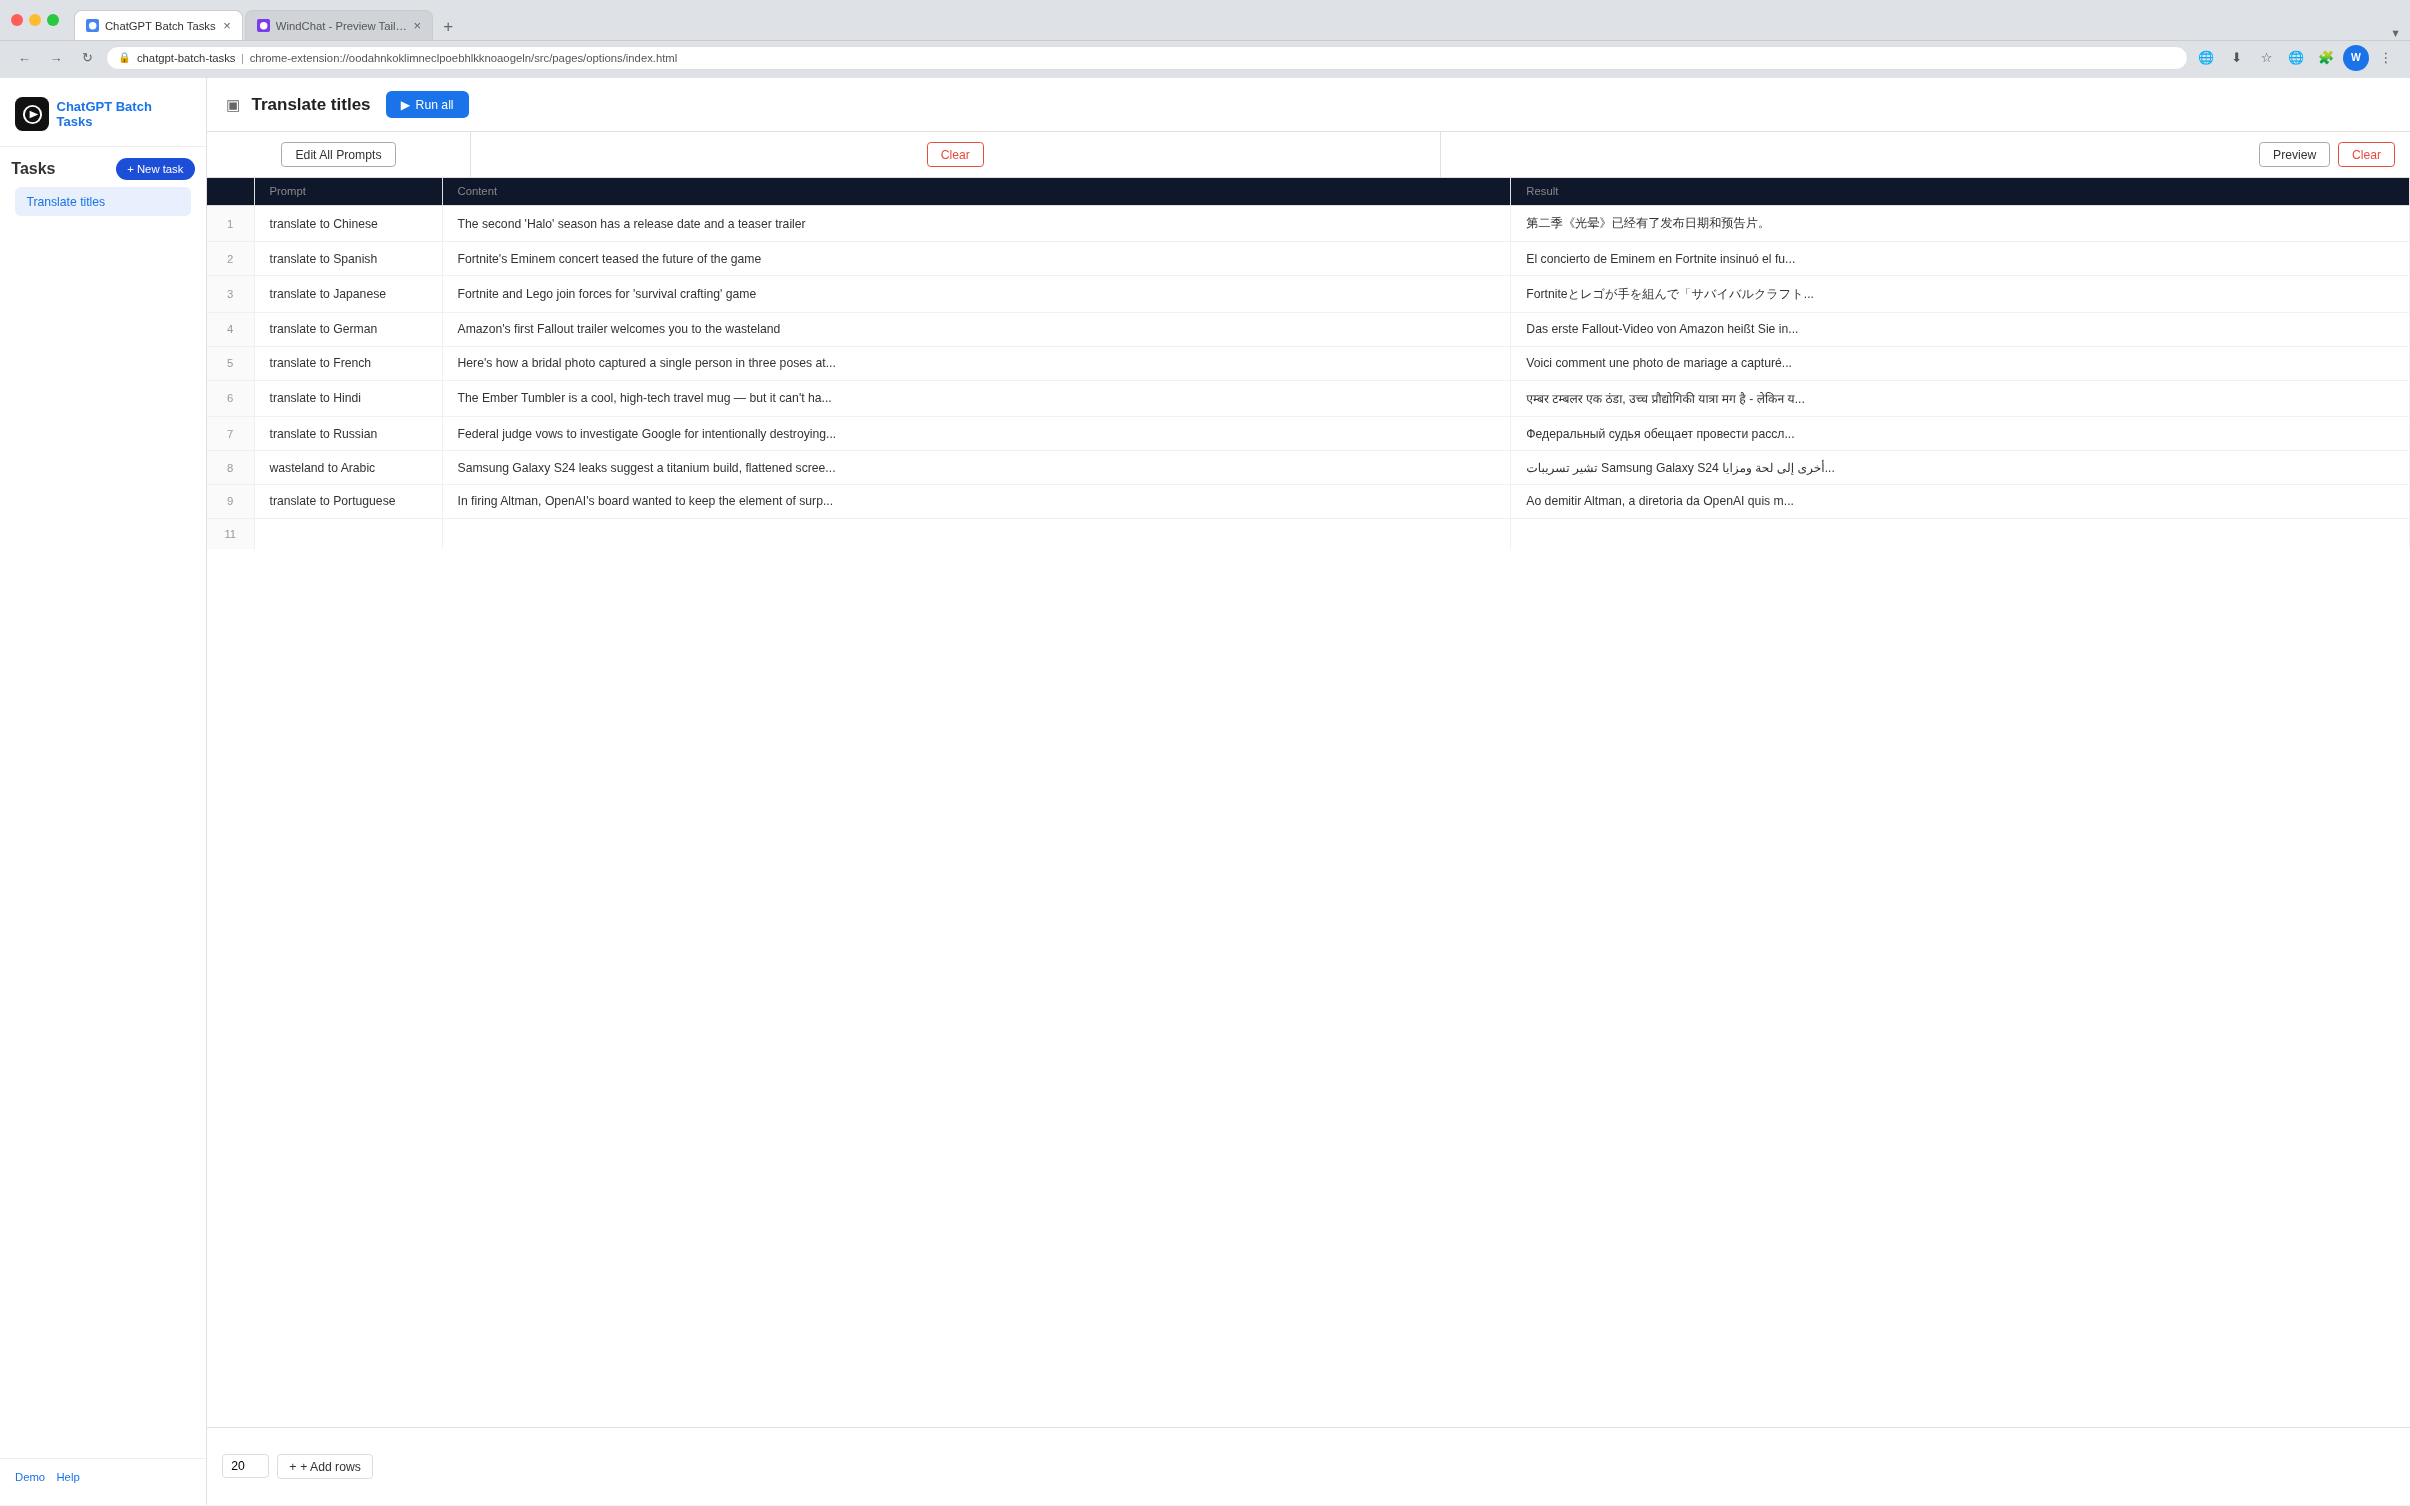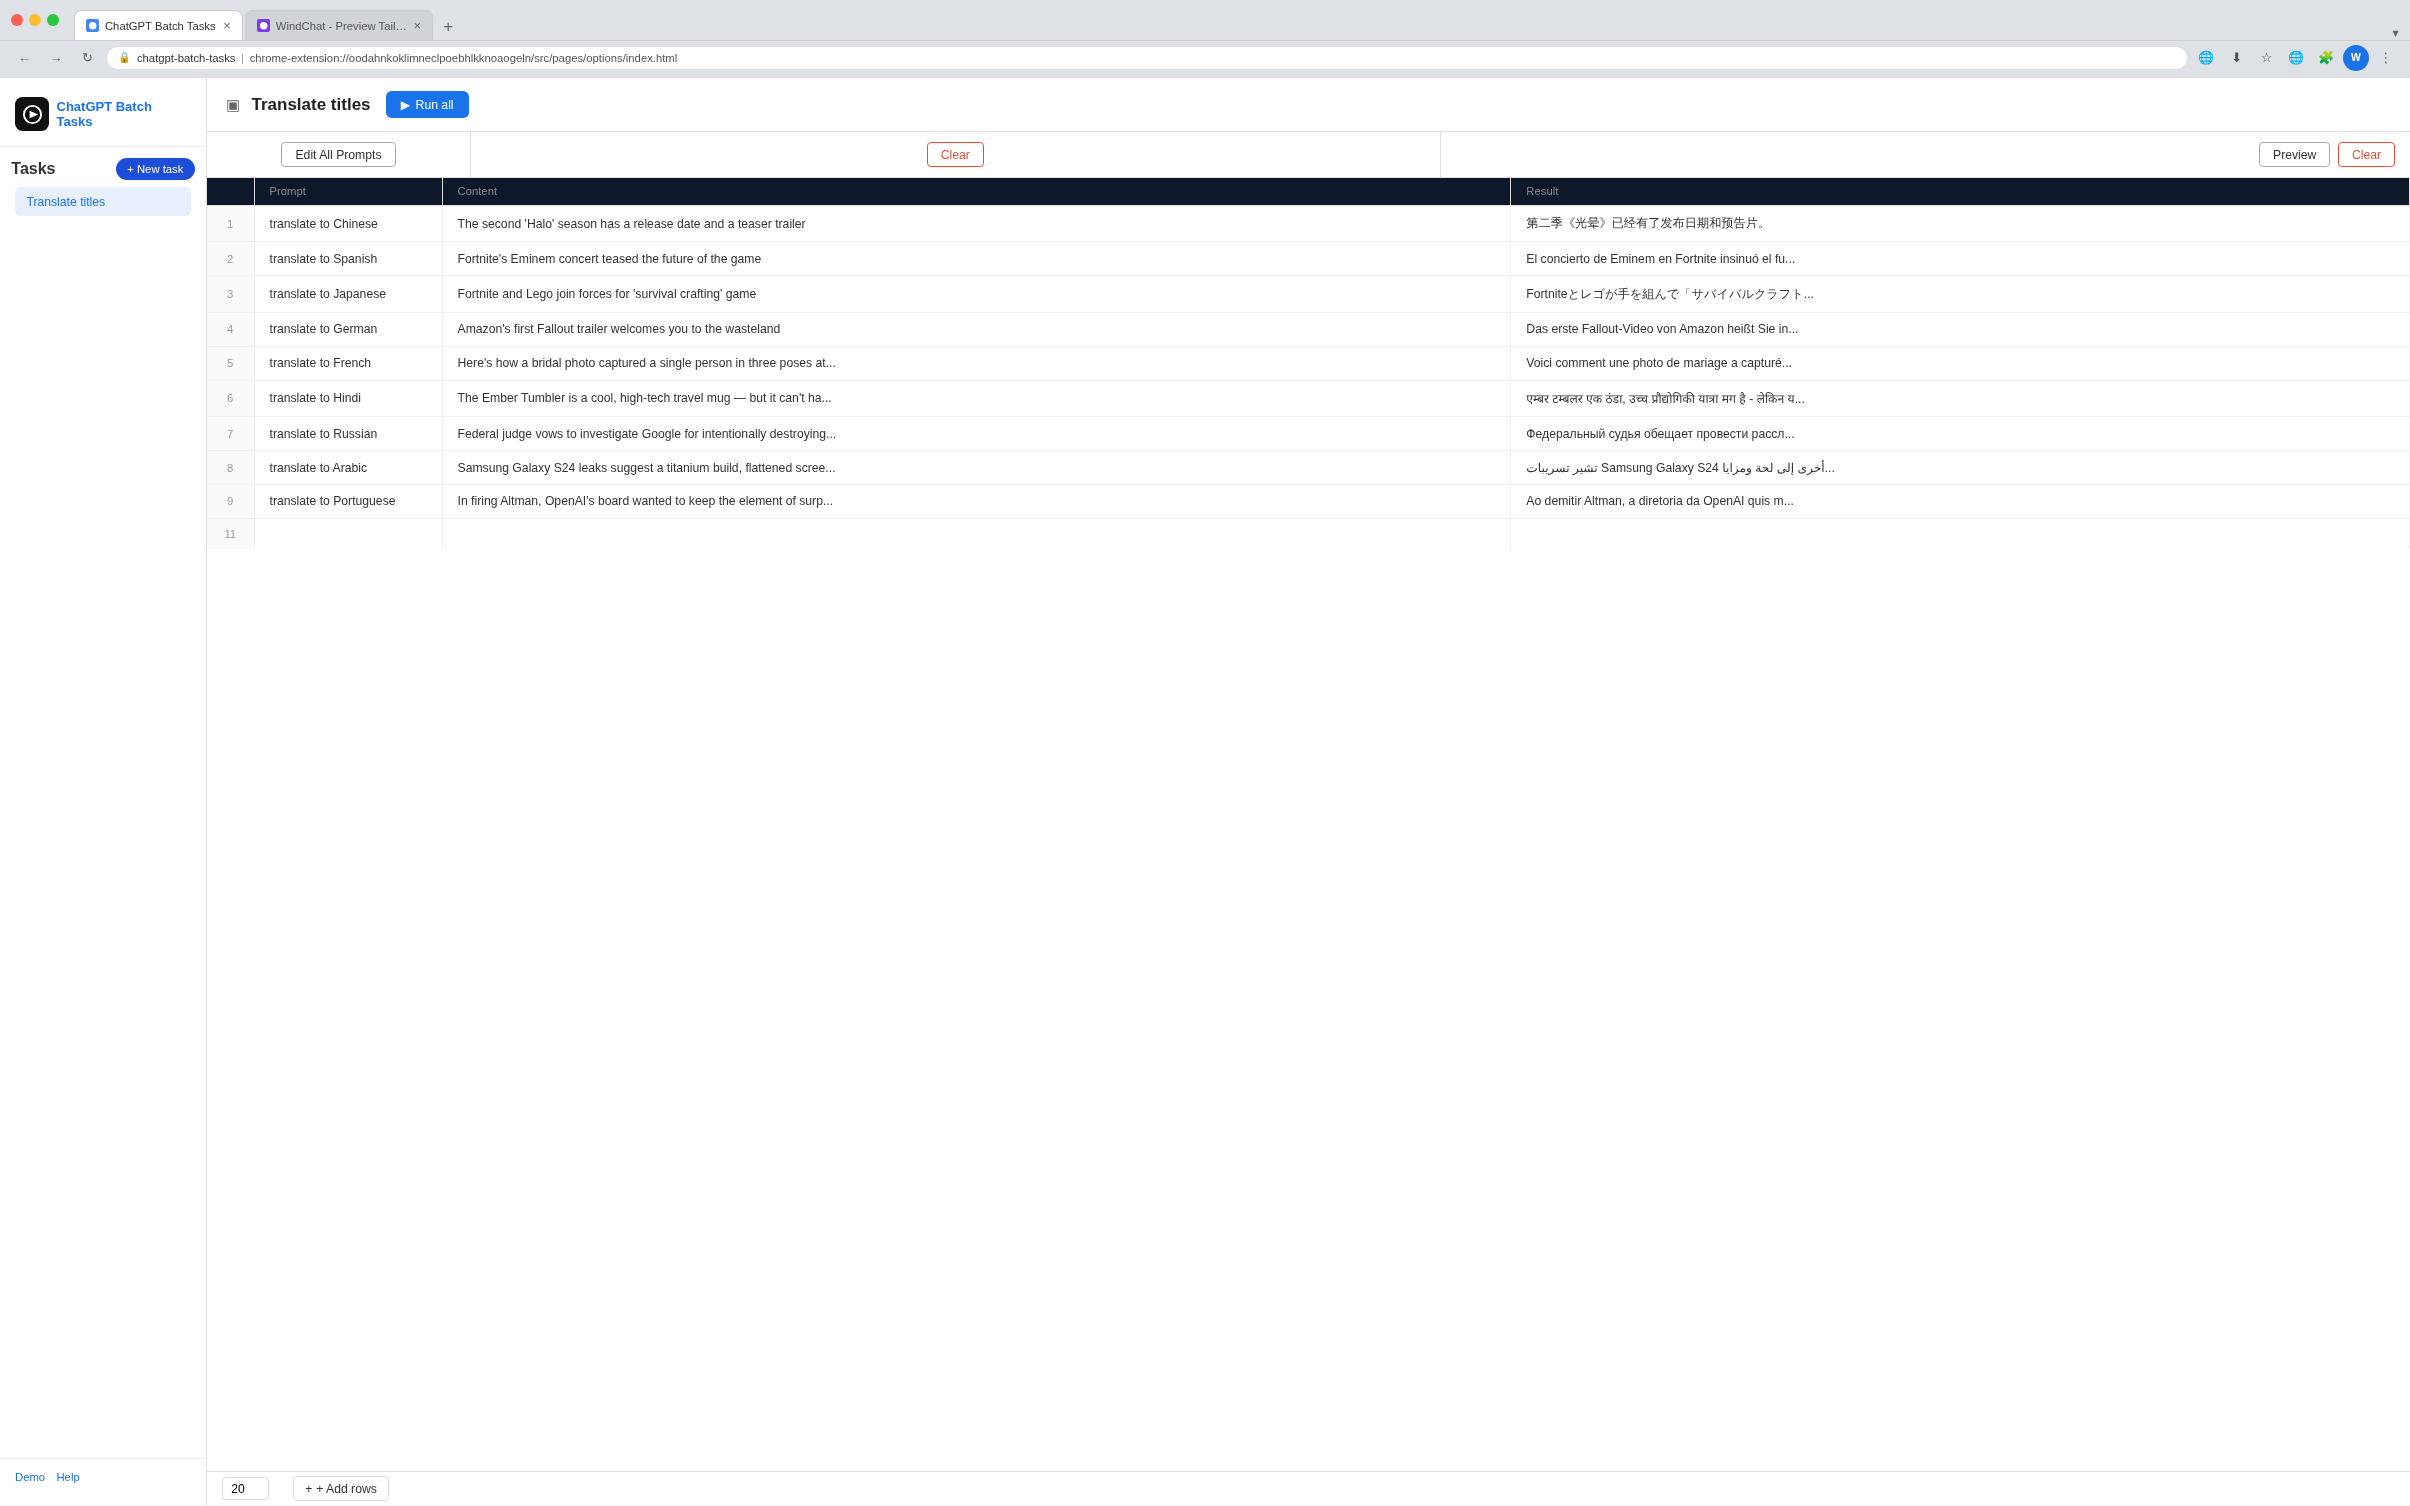--- a/index.html
+++ b/index.html
@@ -67,21 +67,21 @@
     thead tr th { padding: 7.5px 15px; text-align: left; font-size: 11.3px; color: #888; font-weight: 400; border-bottom: 0.9px solid #e0e0e0; border-right: 0.9px solid #e0e0e0; background: #0f172a; }
     thead tr th:first-child { width: 47px; text-align: center; }
     thead tr th:nth-child(2) { width: 188px; }
     thead tr th:nth-child(3) { width: auto; }
     tbody tr td { padding: 9.4px 15px; border-bottom: 0.9px solid #f0f0f0; border-right: 0.9px solid #f0f0f0; font-size: 12.2px; color: #333; vertical-align: middle; white-space: nowrap; overflow: hidden; max-width: 0; }
     tbody tr td:first-child { text-align: center; color: #999; font-size: 11.3px; width: 47px; background: #fafafa; max-width: none; }
     tbody tr td:nth-child(2) { width: 188px; max-width: 188px; }
     tbody tr:last-child td { border-bottom: none; }
 
     
-    .table-footer { padding: 4px 15px; border-top: 0.9px solid #e0e0e0; display: flex; align-items: center; gap: 24px; background: #fff; }
+    .table-footer { padding: 26px 15px; border-top: 0.9px solid #e0e0e0; display: flex; align-items: flex-start; gap: 8px; background: #fff; }
     .row-count-input { width: 47px; border: 0.9px solid #ddd; border-radius: 3.8px; padding: 3.8px 7.5px; font-size: 12.2px; text-align: center; }
     .add-rows-btn { background: #fff; border: 0.9px solid #ddd; border-radius: 3.8px; padding: 4.7px 11.3px; font-size: 12.2px; cursor: pointer; color: #333; display: flex; align-items: center; gap: 3.8px; }
   </style>
 </head>
 <body>
 
 <div class="browser-chrome">
   <div class="traffic-lights">
     <div class="tl red"></div>
     <div class="tl yellow"></div>
@@ -231,21 +231,21 @@
               <td style="max-width: 301px; overflow: hidden; text-overflow: ellipsis;">एम्बर टम्बलर एक ठंडा, उच्च प्रौद्योगिकी यात्रा मग है - लेकिन य...</td>
             </tr>
             <tr>
               <td>7</td>
               <td style="max-width: 188px; overflow: hidden; text-overflow: ellipsis;">translate to Russian</td>
               <td style="max-width: 358px; overflow: hidden; text-overflow: ellipsis;">Federal judge vows to investigate Google for intentionally destroying...</td>
               <td style="max-width: 301px; overflow: hidden; text-overflow: ellipsis;">Федеральный судья обещает провести рассл...</td>
             </tr>
             <tr>
               <td>8</td>
-              <td style="max-width: 188px; overflow: hidden; text-overflow: ellipsis;">translate to Arabic</td>
+              <td style="max-width: 188px; overflow: hidden; text-overflow: ellipsis;">wasteland to Arabic</td>
               <td style="max-width: 358px; overflow: hidden; text-overflow: ellipsis;">Samsung Galaxy S24 leaks suggest a titanium build, flattened scree...</td>
               <td style="max-width: 301px; overflow: hidden; text-overflow: ellipsis;">تشير تسريبات Samsung Galaxy S24 أخرى إلى لحة ومزايا...</td>
             </tr>
             <tr>
               <td>9</td>
               <td style="max-width: 188px; overflow: hidden; text-overflow: ellipsis;">translate to Portuguese</td>
               <td style="max-width: 358px; overflow: hidden; text-overflow: ellipsis;">In firing Altman, OpenAI's board wanted to keep the element of surp...</td>
               <td style="max-width: 301px; overflow: hidden; text-overflow: ellipsis;">Ao demitir Altman, a diretoria da OpenAI quis m...</td>
             </tr>
             <tr>

